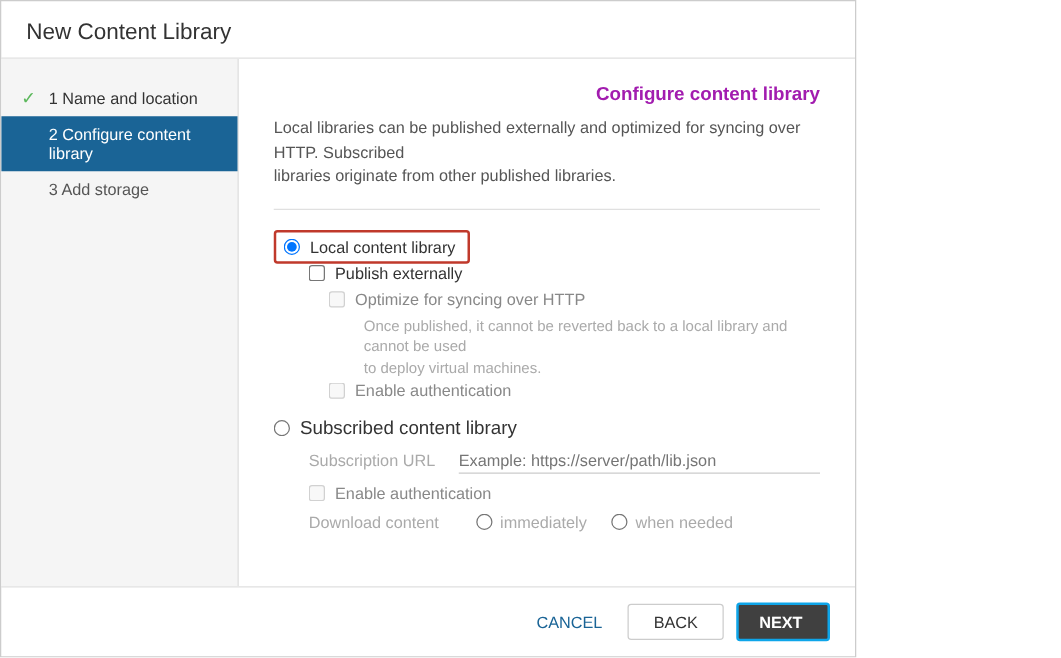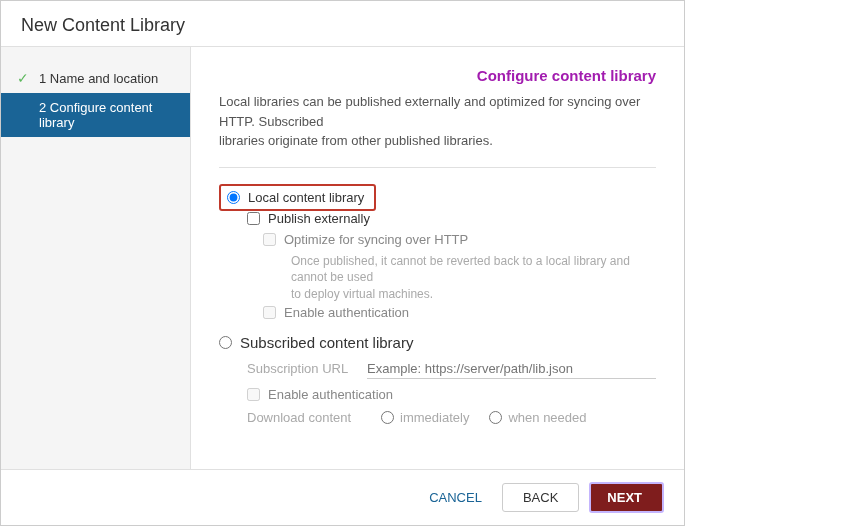--- a/index.html
+++ b/index.html
@@ -211,22 +211,22 @@
       font-size: 13px;
       cursor: pointer;
       padding: 6px 10px;
     }
     .btn-back {
       background: #fff;
       border: 1px solid #ccc;
       color: #333;
     }
     .btn-next {
-      background: #7f1d1d;
-      border: 2px solid #c4b5fd;
+      background: #404040;
+      border: 2px solid #0ea5e9;
       color: #fff;
       font-weight: 600;
       padding-left: 16px;
     }
   </style>
 </head>
 <body>
 
 <div class="dialog">
   <div class="dialog-title">New Content Library</div>
@@ -238,20 +238,24 @@
       <div class="sidebar-item completed">
         <span class="step-icon check-icon">✓</span>
         <span>1 Name and location</span>
       </div>
 
       <div class="sidebar-item active">
         <span class="step-icon"></span>
         <span>2 Configure content library</span>
       </div>
 
+      <div class="sidebar-item">
+        <span class="step-icon"></span>
+        <span>3 Add storage</span>
+      </div>
 
     </div>
 
     <div class="main-content">
       <div class="section-title">Configure content library</div>
       <div class="section-desc">
         <span>Local libraries can be published externally and optimized for syncing over HTTP. Subscribed</span><br>
         <span>libraries originate from other published libraries.</span>
       </div>
       <hr class="divider">

